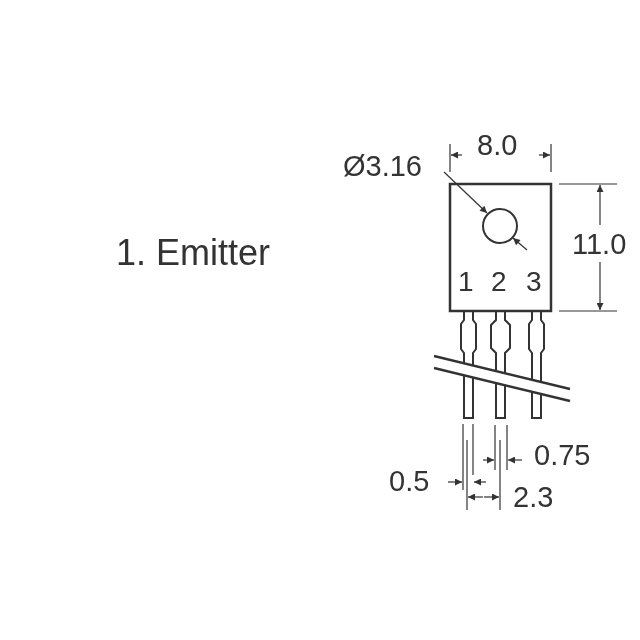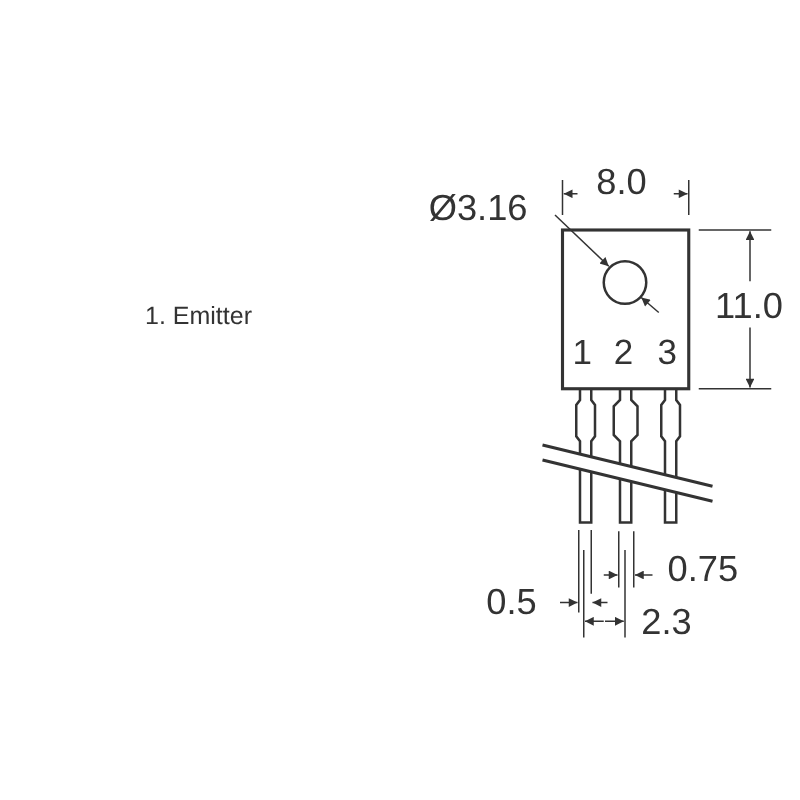--- a/index.html
+++ b/index.html
@@ -1,19 +1,19 @@
 <!DOCTYPE html>
 <html><head>
 <meta charset="utf-8">
 <style>
   html, body { margin: 0; padding: 0; background: #ffffff; }
   body { width: 640px; height: 640px; position: relative; overflow: hidden;
          font-family: "Liberation Sans", sans-serif; color: #333333; }
   #diagram { position: absolute; left: 0; top: 0; }
-  .legend { position: absolute; left: 116px; top: 236px; font-size: 20px; line-height: 34px; color: #333; }
+  .legend { position: absolute; left: 116px; top: 236px; font-size: 36px; line-height: 34px; color: #333; }
   .legend div { white-space: nowrap; }
   svg text { font-family: "Liberation Sans", sans-serif; fill: #333; }
 </style>
 </head>
 <body>
 
 <div class="legend">
   <div>1. Emitter</div>
 </div>
 

